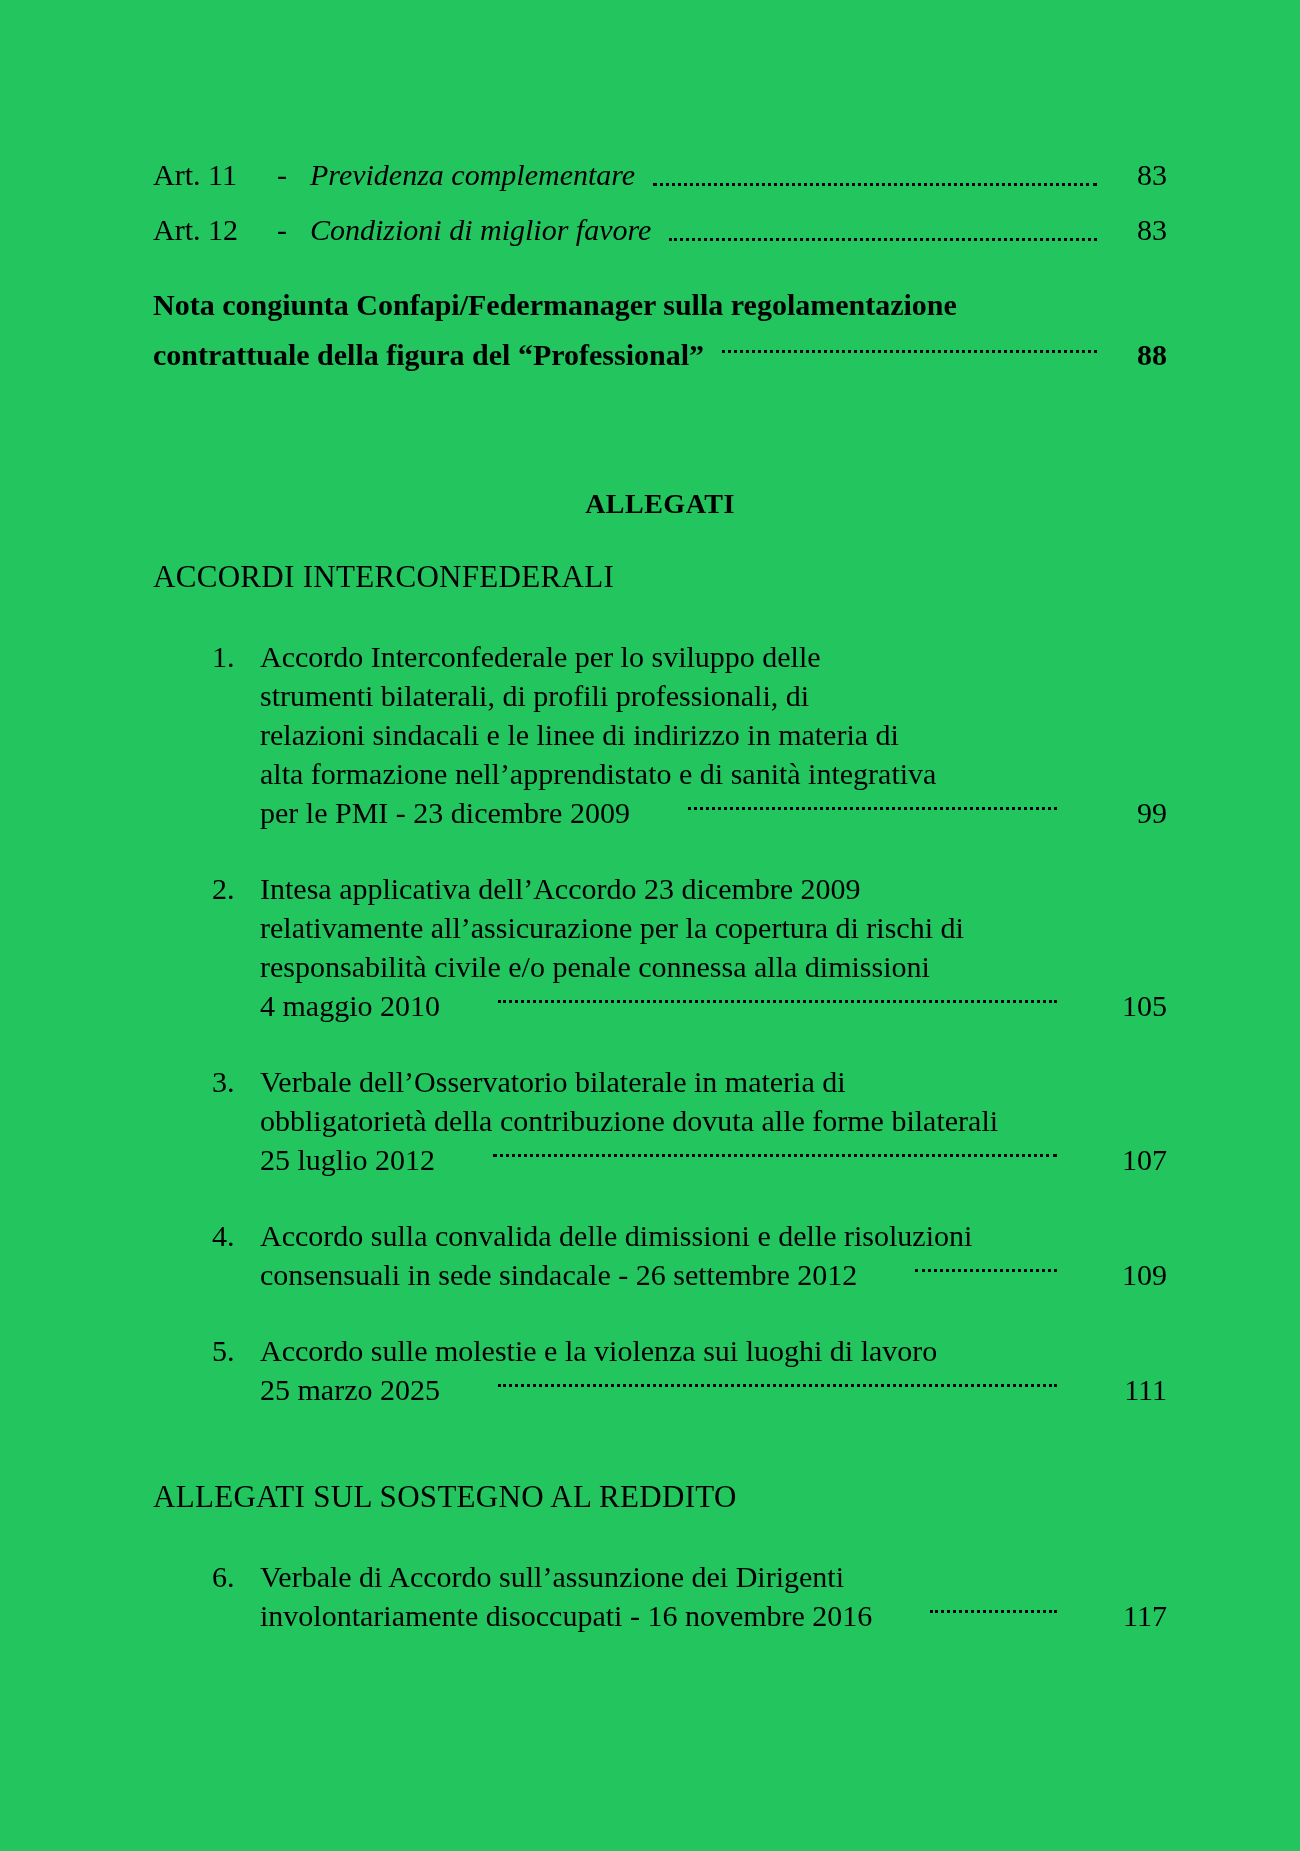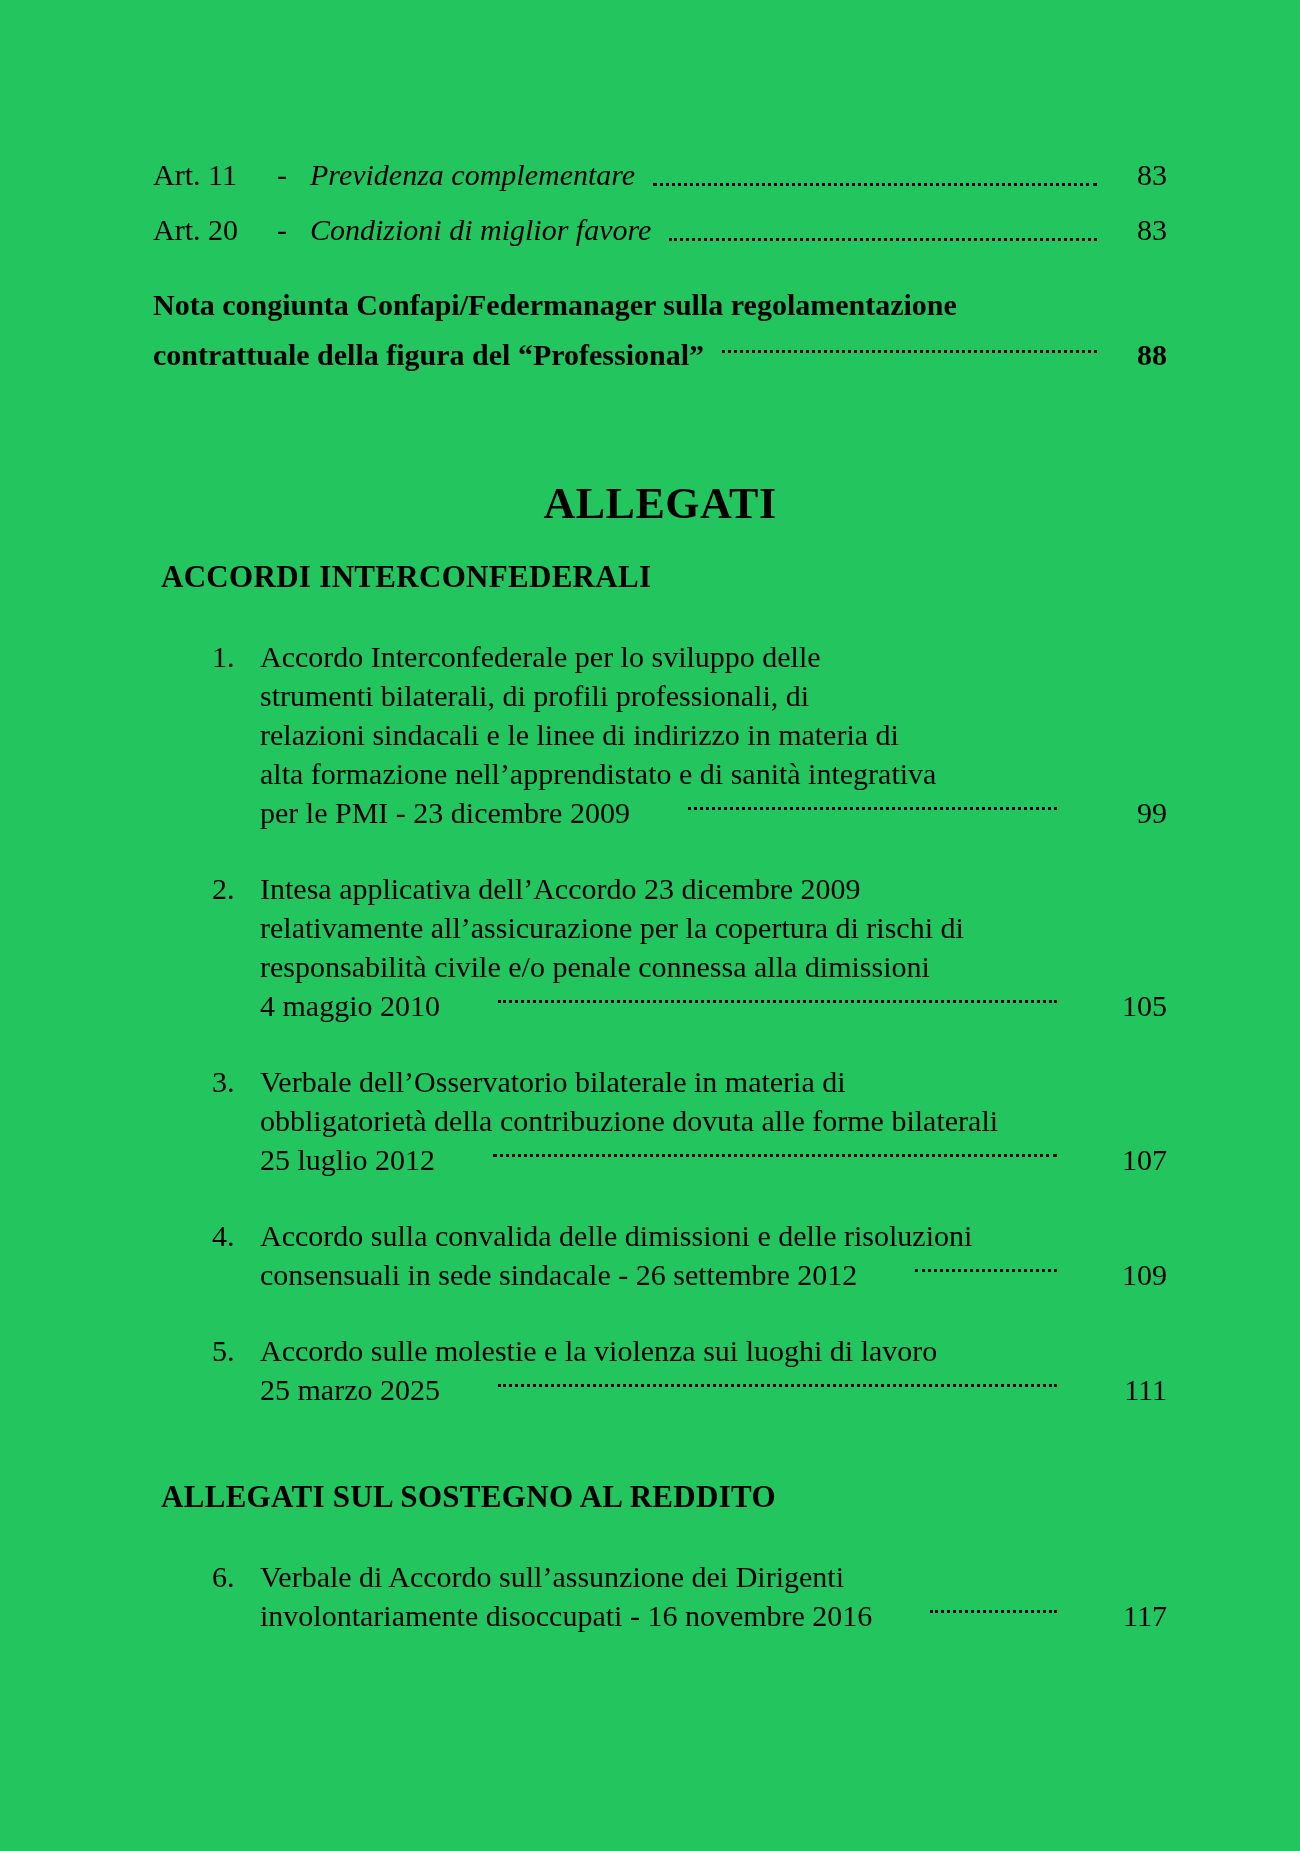--- a/index.html
+++ b/index.html
@@ -21,23 +21,23 @@
   .art-sep{width:33px;flex:none;}
   .art-title{font-style:italic;white-space:nowrap;}
   .leader{flex:1;min-width:40px;border-bottom:3.2px dotted #000;margin:0 14px 9px 18px;height:0;}
   .pagenum{flex:none;min-width:56px;text-align:right;}
   
   .nota{margin-top:36px;font-weight:bold;}
   .nota-line{line-height:38px;}
   .nota-last{display:flex;align-items:center;line-height:38px;margin-top:12px;}
   .nota-last .leader{margin-bottom:8px;}
   
-  .allegati{margin:110px 0 33px 0;text-align:center;font-weight:bold;font-size:44px;line-height:40px;letter-spacing:.5px;}
+  .allegati{margin:110px 0 33px 0;text-align:center;font-weight:bold;font-size:28px;line-height:40px;letter-spacing:.5px;}
   
-  .section-heading{font-weight:bold;font-size:31px;line-height:40px;margin:0 0 40px 8px;letter-spacing:.3px;}
+  .section-heading{font-weight:normal;font-size:31px;line-height:40px;margin:0 0 40px 0;letter-spacing:.3px;}
   .section + .section{margin-top:68px;}
   .item{display:flex;margin-left:59px;}
   .item + .item{margin-top:37px;}
   .num{width:48px;flex:none;line-height:39px;}
   .line{line-height:39px;}
   .item-body{flex:1;min-width:0;}
   .last{display:flex;align-items:center;gap:40px;}
   .txt{white-space:nowrap;}
   .last .leader{margin-bottom:8px;}
 </style>
@@ -47,21 +47,21 @@
 <div class="page">
   <section id="artRows">
       <span class="art-row">
         <span class="art-label">Art. 11</span>
         <span class="art-sep">-</span>
         <span class="art-title">Previdenza complementare</span>
         <span class="leader"></span>
         <span class="pagenum">83</span>
       </span>
       <span class="art-row">
-        <span class="art-label">Art. 20</span>
+        <span class="art-label">Art. 12</span>
         <span class="art-sep">-</span>
         <span class="art-title">Condizioni di miglior favore</span>
         <span class="leader"></span>
         <span class="pagenum">83</span>
       </span>
     </section>
   <section id="notaBlock" class="nota">
       <div class="nota-line">Nota congiunta Confapi/Federmanager sulla regolamentazione</div>
       <div class="nota-last">
         <span class="txt">contrattuale della figura del “Professional”</span>

